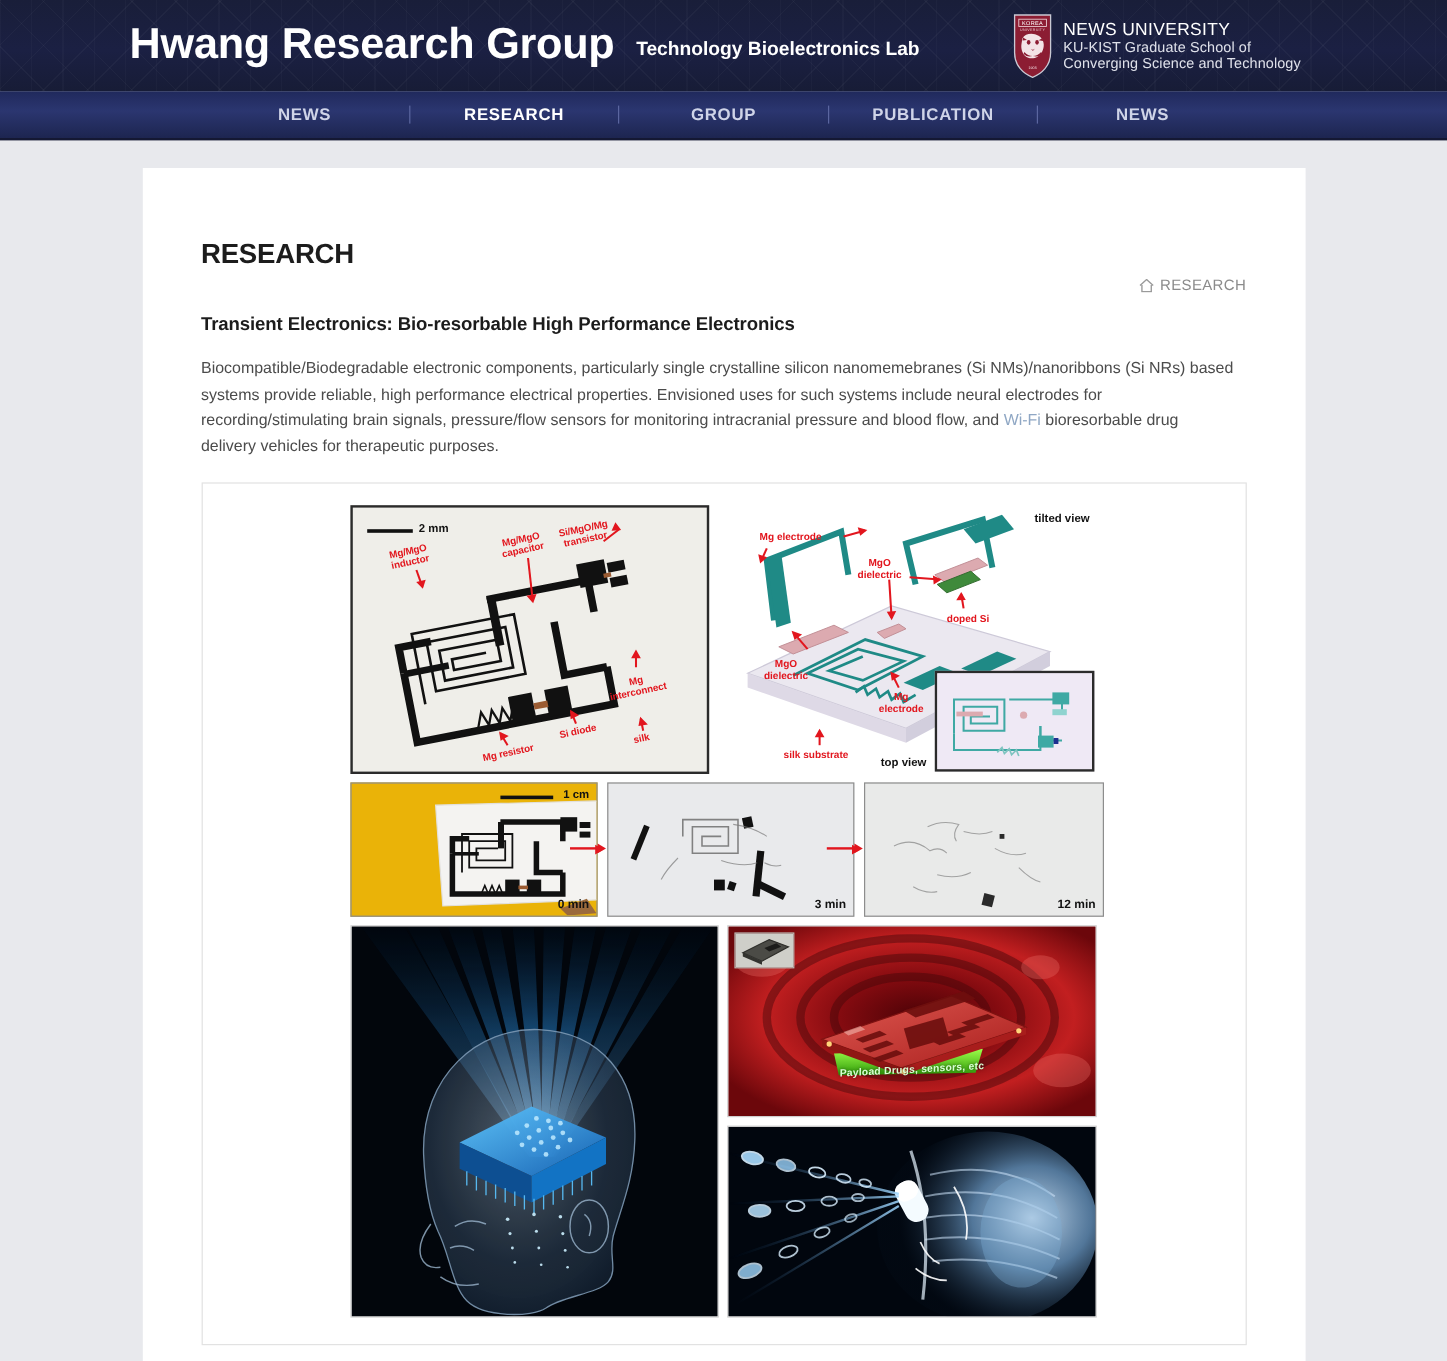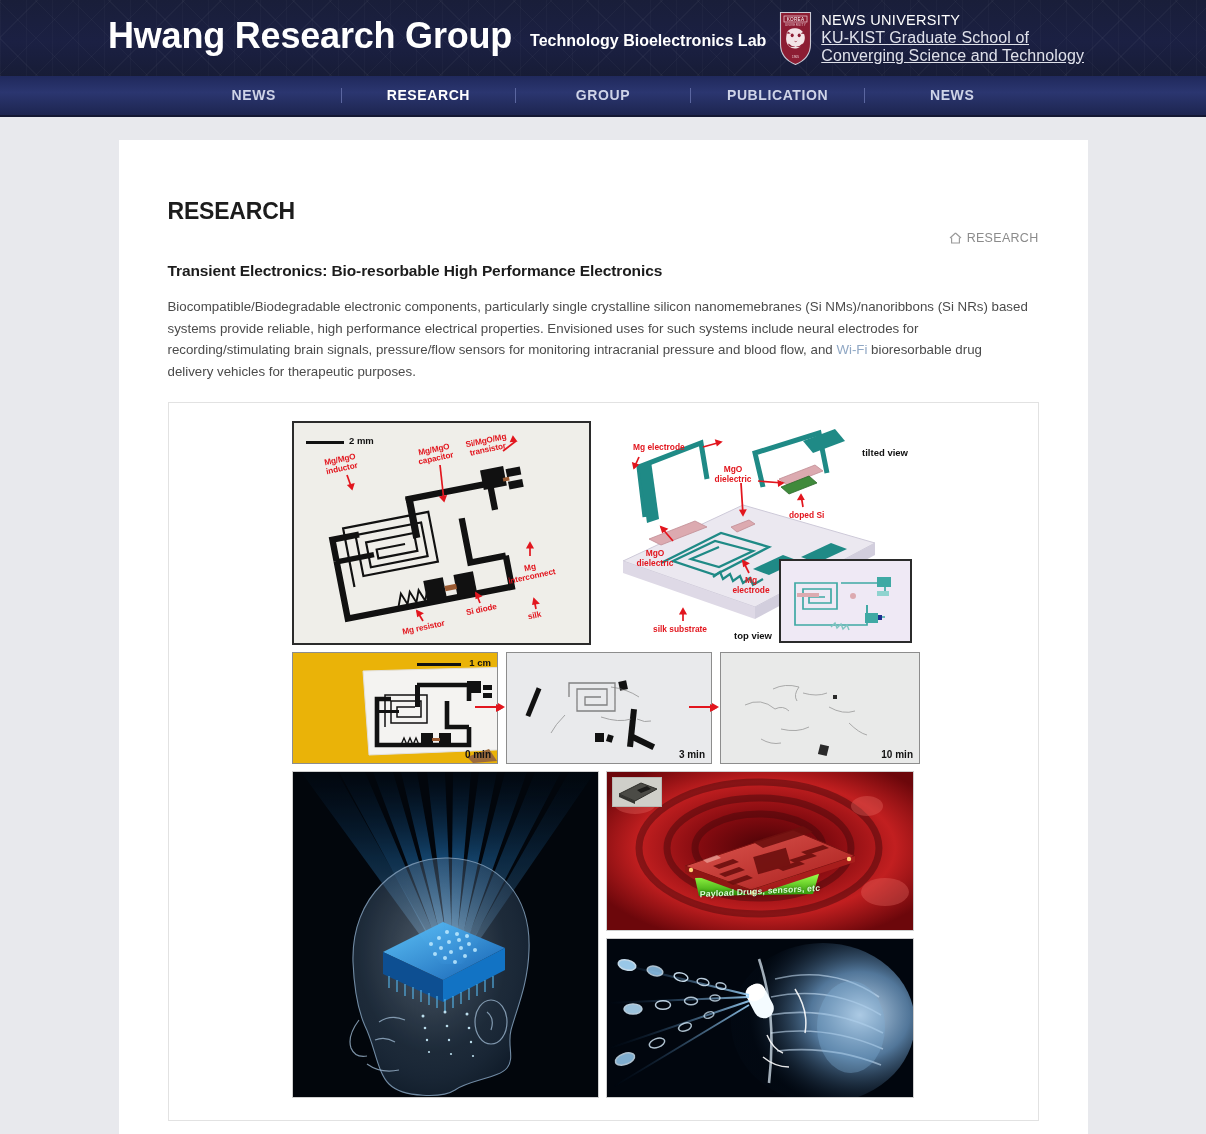--- a/index.html
+++ b/index.html
@@ -56,24 +56,23 @@
   .ku-shield { width: 33px; height: 55px; display: block; }
   .ku-text { line-height: 1.12; }
   .ku-name {
     color: #ffffff;
     font-size: 14.5px;
     letter-spacing: 0.3px;
     white-space: nowrap;
   }
   .ku-school {
     color: #dfe1ea;
-    font-size: 16px;
+    font-size: 12px;
     white-space: nowrap;
     letter-spacing: 0.1px;
-    text-decoration: underline;
   }
 
   
   .main-nav {
     height: 41px;
     background: linear-gradient(180deg, #20295c 0%, #2b3670 42%, #1d2550 100%);
     display: flex;
     align-items: center;
     justify-content: center;
     border-bottom: 2px solid #141833;
@@ -483,21 +482,21 @@
           <polygon points="128,106 146,99 152,103 134,111" fill="#dcaab0" stroke="#c08d94" stroke-width="0.8"></polygon>
           <polygon points="176,58 212,44 220,50 184,64" fill="#dcaab0" stroke="#c08d94" stroke-width="0.8"></polygon>
 
           <polygon points="178,66 206,55 214,62 186,73" fill="#3f8a3b" stroke="#2f6a2c" stroke-width="0.8"></polygon>
 
           <g fill="none" stroke="#1f8a86" stroke-width="2.2">
             <path d="M110 156 l7 -5 l3 7 l7 -5 l3 7 l7 -5 l3 7 l7 -5 l3 7 l10 -6"></path>
           </g>
         </svg>
 
-        <span class="view-lbl" style="right:6px; top:6px;margin-top:20px;">tilted view</span>
+        <span class="view-lbl" style="right:6px; top:6px;">tilted view</span>
         <span class="view-lbl" style="right:142px; bottom:4px;">top view</span>
 
         <span class="lbl-b" style="left:30px; top:22px;">Mg electrode</span>
         <span class="lbl-b" style="left:105px; top:44px; width:50px; white-space:normal; text-align:center;">MgO dielectric</span>
         <span class="lbl-b" style="left:28px; top:128px; width:48px; white-space:normal; text-align:center;">MgO dielectric</span>
         <span class="lbl-b" style="left:186px; top:90px;">doped Si</span>
         <span class="lbl-b" style="left:126px; top:155px; width:44px; white-space:normal; text-align:center;">Mg electrode</span>
         <span class="lbl-b" style="left:50px; top:204px;">silk substrate</span>
 
         <svg width="311" height="224" style="position:absolute;left:0;top:0;">
@@ -618,21 +617,21 @@
             <path d="M108 54 q14 8 26 4"></path>
             <path d="M60 76 q16 4 28 -2"></path>
             <path d="M128 70 q10 10 18 12"></path>
             <path d="M40 86 q10 6 20 4"></path>
           </g>
           <g fill="#2a2a2a">
             <rect x="98" y="92" width="9" height="10" transform="rotate(14 102 97)"></rect>
             <rect x="112" y="42" width="4" height="4"></rect>
           </g>
         </svg>
-        <span class="tstamp">10 min</span>
+        <span class="tstamp">12 min</span>
       </div>
     </div>
 
     <div class="row-illus">
 
       <div class="panel-brain">
         <svg width="305" height="325" viewBox="0 0 305 325">
           <defs>
             <linearGradient id="beam" x1="0" y1="1" x2="0" y2="0">
               <stop offset="0%" stop-color="#9fd8ff" stop-opacity="0.95"></stop>

